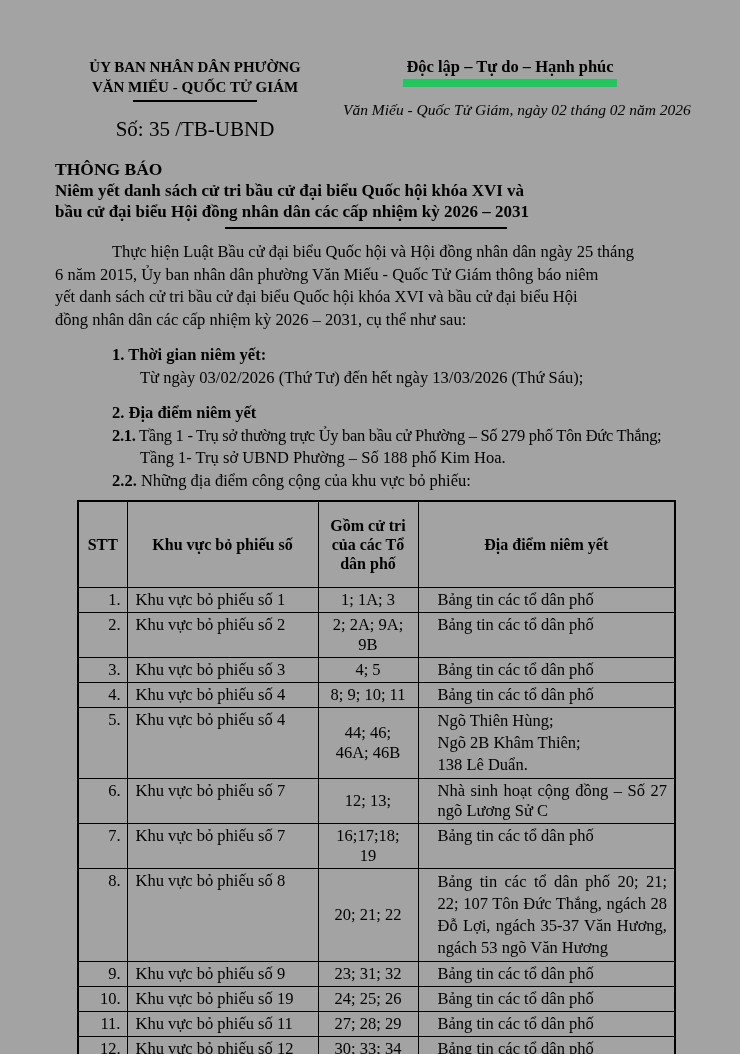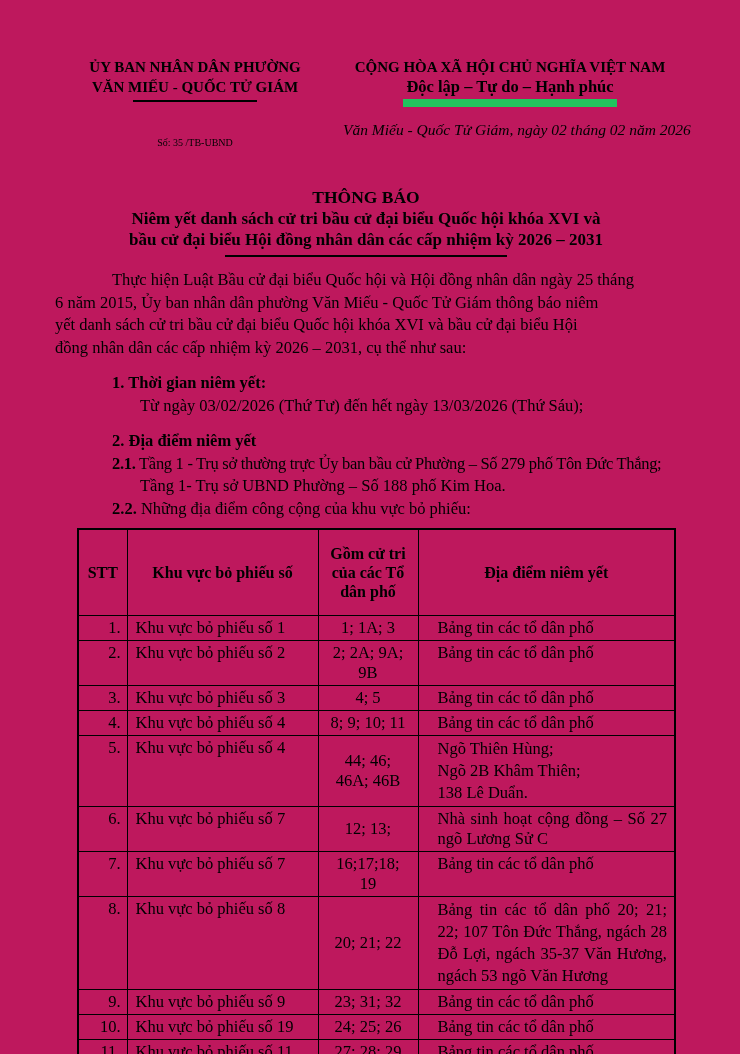--- a/index.html
+++ b/index.html
@@ -1,38 +1,38 @@
 <!DOCTYPE html>
 <html><head>
 <meta charset="utf-8">
 <style>
   * { margin:0; padding:0; box-sizing:border-box; }
   html,body { background:#ffffff; }
   .page {
     position:relative;
     width:740px; height:1054px;
-    background:#be185d;
+    background:#a3a3a3;
     color:#000;
     font-family:"Liberation Serif","DejaVu Serif",serif;
     padding:57px 63px 0 55px;
     overflow:hidden;
   }
   
   .doc-header { display:flex; }
   .hdr-left { width:280px; text-align:center; }
   .hdr-left .ln { font-weight:700; font-size:15px; line-height:20px; white-space:nowrap; }
   .hdr-rule-left { width:124px; border-top:2px solid #000; margin:3px auto 0; }
-  .doc-number { margin-top:31px; font-size:10px; line-height:20px; }
+  .doc-number { margin-top:17px; font-size:21px; line-height:20px; }
   .hdr-right { width:334px; margin-left:auto; text-align:center; }
   .hdr-right .ln1 { font-weight:700; font-size:15px; line-height:20px; white-space:nowrap; }
   .motto { display:inline-block; font-weight:700; font-size:16.5px; line-height:20px;
            border-bottom:8px solid #22c55e; padding:0 3px 2px; white-space:nowrap; }
   .date-line { margin-top:13px; font-style:italic; font-size:15.5px; line-height:20px; white-space:nowrap; }
   
-  .title-block { text-align:center; margin-top:33px; }
+  .title-block { margin-top:19px; }
   .title-label { font-weight:700; font-size:17.5px; line-height:22px; }
   .title-sub { font-weight:700; font-size:17px; line-height:21px; }
   .title-rule { width:282px; border-top:2px solid #000; margin:5px auto 0; }
   
   .body-block { margin-top:12px; font-size:16.5px; line-height:22.5px; }
   .intro { text-indent:57px; white-space:pre-line; text-align:justify; }
   .line { white-space:nowrap; }
   .ind57 { padding-left:57px; }
   .ind85 { padding-left:85px; }
   .b { font-weight:700;margin-top:13px; }
@@ -59,21 +59,20 @@
 <div class="page">
 
   <div class="doc-header">
     <div class="hdr-left">
       <div class="ln">ỦY BAN NHÂN DÂN PHƯỜNG</div>
       <div class="ln">VĂN MIẾU - QUỐC TỬ GIÁM</div>
       <div class="hdr-rule-left"></div>
       <div class="doc-number">Số:  35 /TB-UBND</div>
     </div>
     <div class="hdr-right">
-      <div class="ln1">CỘNG HÒA XÃ HỘI CHỦ NGHĨA VIỆT NAM</div>
       <div><span class="motto">Độc lập – Tự do – Hạnh phúc</span></div>
       <div class="date-line">Văn Miếu - Quốc Tử Giám, ngày 02 tháng 02 năm 2026</div>
     </div>
   </div>
 
   <div class="title-block">
     <div class="title-label">THÔNG BÁO</div>
     <div class="title-sub">Niêm yết danh sách cử tri bầu cử đại biểu Quốc hội khóa XVI và</div>
     <div class="title-sub">bầu cử đại biểu Hội đồng nhân dân các cấp nhiệm kỳ 2026 – 2031</div>
     <div class="title-rule"></div>

